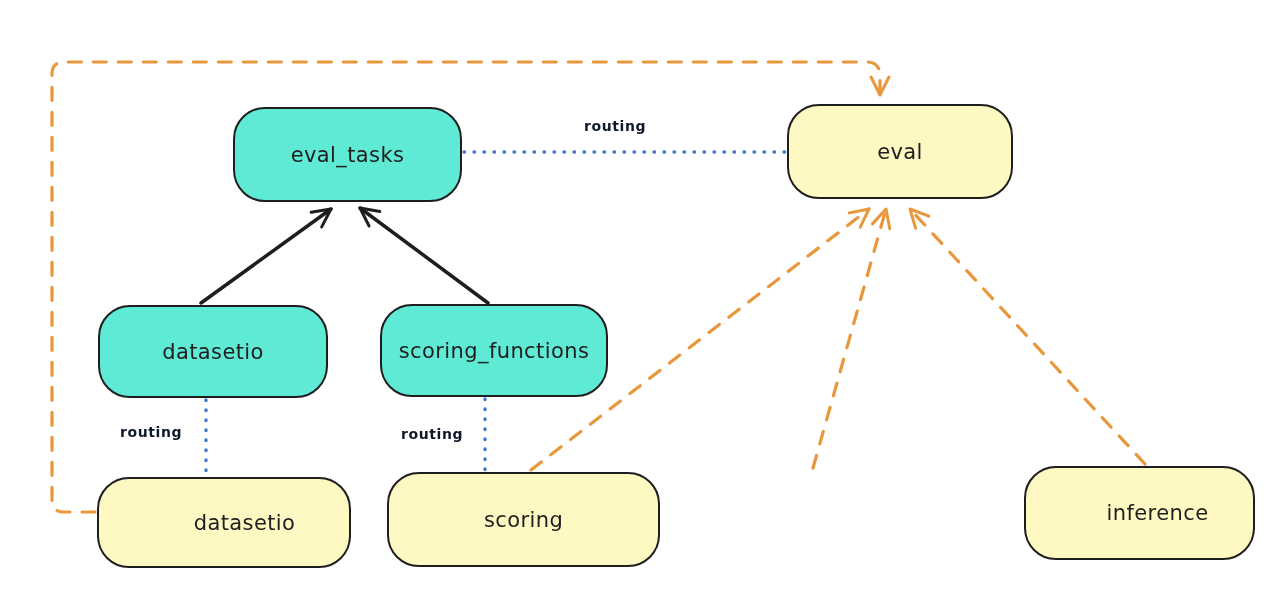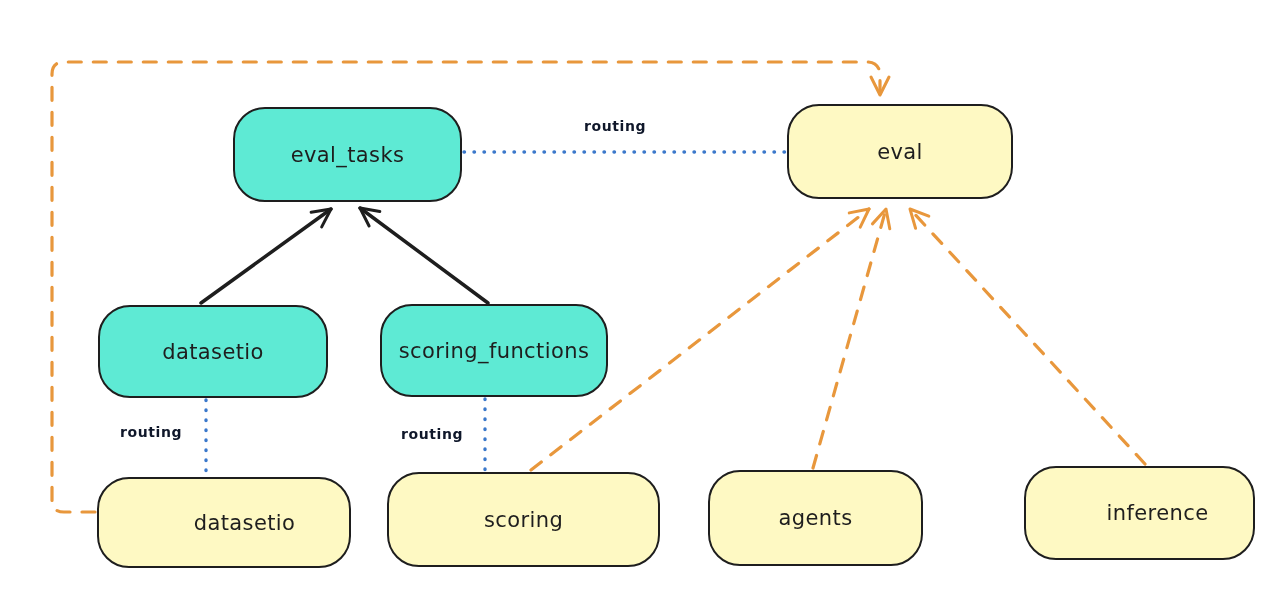--- a/index.html
+++ b/index.html
@@ -90,23 +90,20 @@
   </div>
 
   <div class="node green" style="left:97px; top:477px; width:254px; height:91px;padding-left:41px;">
     <span>datasetio</span>
   </div>
 
   <div class="node green" style="left:387px; top:472px; width:273px; height:95px;">
     <span>scoring</span>
   </div>
 
-  <div class="node green" style="left:708px; top:470px; width:215px; height:96px;">
-    <span>agents</span>
-  </div>
 
   <div class="node green" style="left:1024px; top:466px; width:231px; height:94px;padding-left:36px;">
     <span>inference</span>
   </div>
 
   <span class="routing-label" style="left:584px; top:118px;">routing</span>
   <span class="routing-label" style="left:120px; top:424px;">routing</span>
   <span class="routing-label" style="left:401px; top:426px;">routing</span>
 
 </div>

